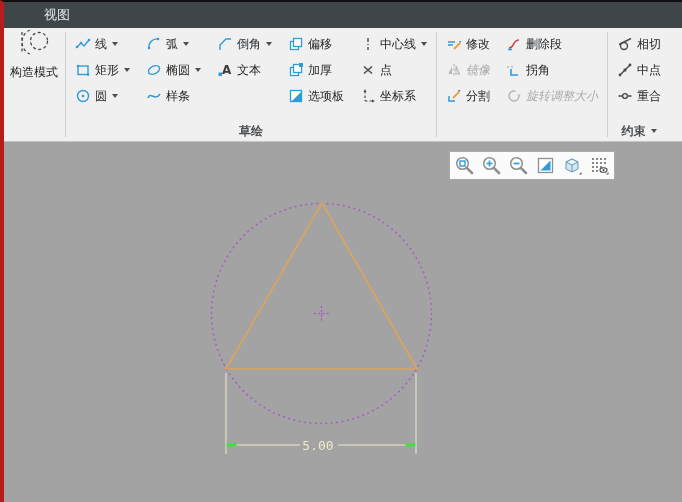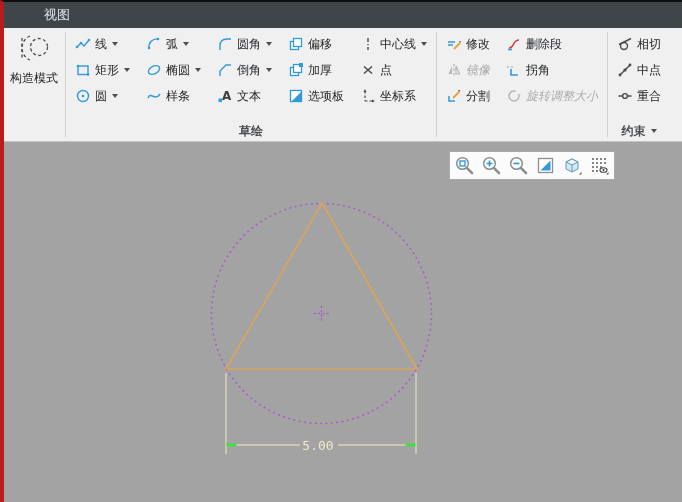--- a/index.html
+++ b/index.html
@@ -27,21 +27,21 @@
   .rbtn { height:26px; display:flex; align-items:center; gap:4px; padding:0 4px;
           font-size:12px; color:#242628; white-space:nowrap; cursor:default; border-radius:2px; }
   .rbtn.disabled { color:#a9abad;font-style:italic; }
   .rbtn svg { flex:0 0 auto; }
   .dd { width:0; height:0; border-left:3.5px solid transparent; border-right:3.5px solid transparent;
         border-top:4px solid #4a4f52; margin-left:1px; }
   .vsep { width:1px; background:#cfd0d1; margin:4px 1px; }
 
   
   .bigbtn { width:60px; display:flex; flex-direction:column; align-items:center;
-            justify-content:flex-start; padding-top:6px; gap:8px; font-size:12px; color:#242628;
+            justify-content:flex-start; padding-top:0; gap:8px; font-size:12px; color:#242628;
             cursor:default; }
 
   
   .canvas { position:relative; width:680px; height:360px; background:#a3a3a3; }
   #sketch-svg { position:absolute; left:0; top:0; }
   #dimension-text { font-family:"DejaVu Sans Mono", monospace; font-size:13px; text-anchor:middle; }
 
   
   .float-toolbar { position:absolute; left:445px; top:9px; width:166px; height:29px;
                    background:#fbfbfb; border:1px solid #a7abae; display:flex;
@@ -123,27 +123,20 @@
           </div>
           <div class="rbtn">
             <svg width="16" height="16" viewBox="0 0 16 16">
               <path d="M2,10 C5,3 9,14 14,6" fill="none" stroke="#2f9bd8" stroke-width="1.6"></path>
             </svg>
             <span>样条</span>
           </div>
         </div>
 
         <div class="rcol">
-          <div class="rbtn">
-            <svg width="16" height="16" viewBox="0 0 16 16">
-              <path d="M3,14 L3,10 Q3,3 10,3 L14,3" fill="none" stroke="#2f9bd8" stroke-width="1.4"></path>
-            </svg>
-            <span>圆角</span>
-            <span class="dd"></span>
-          </div>
           <div class="rbtn">
             <svg width="16" height="16" viewBox="0 0 16 16">
               <path d="M3,14 L3,9 L9,3 L14,3" fill="none" stroke="#2f9bd8" stroke-width="1.4"></path>
             </svg>
             <span>倒角</span>
             <span class="dd"></span>
           </div>
           <div class="rbtn">
             <svg width="16" height="16" viewBox="0 0 16 16">
               <text x="5" y="12" font-size="12" font-family="DejaVu Sans, sans-serif" fill="#3a3e40" font-weight="bold">A</text>

